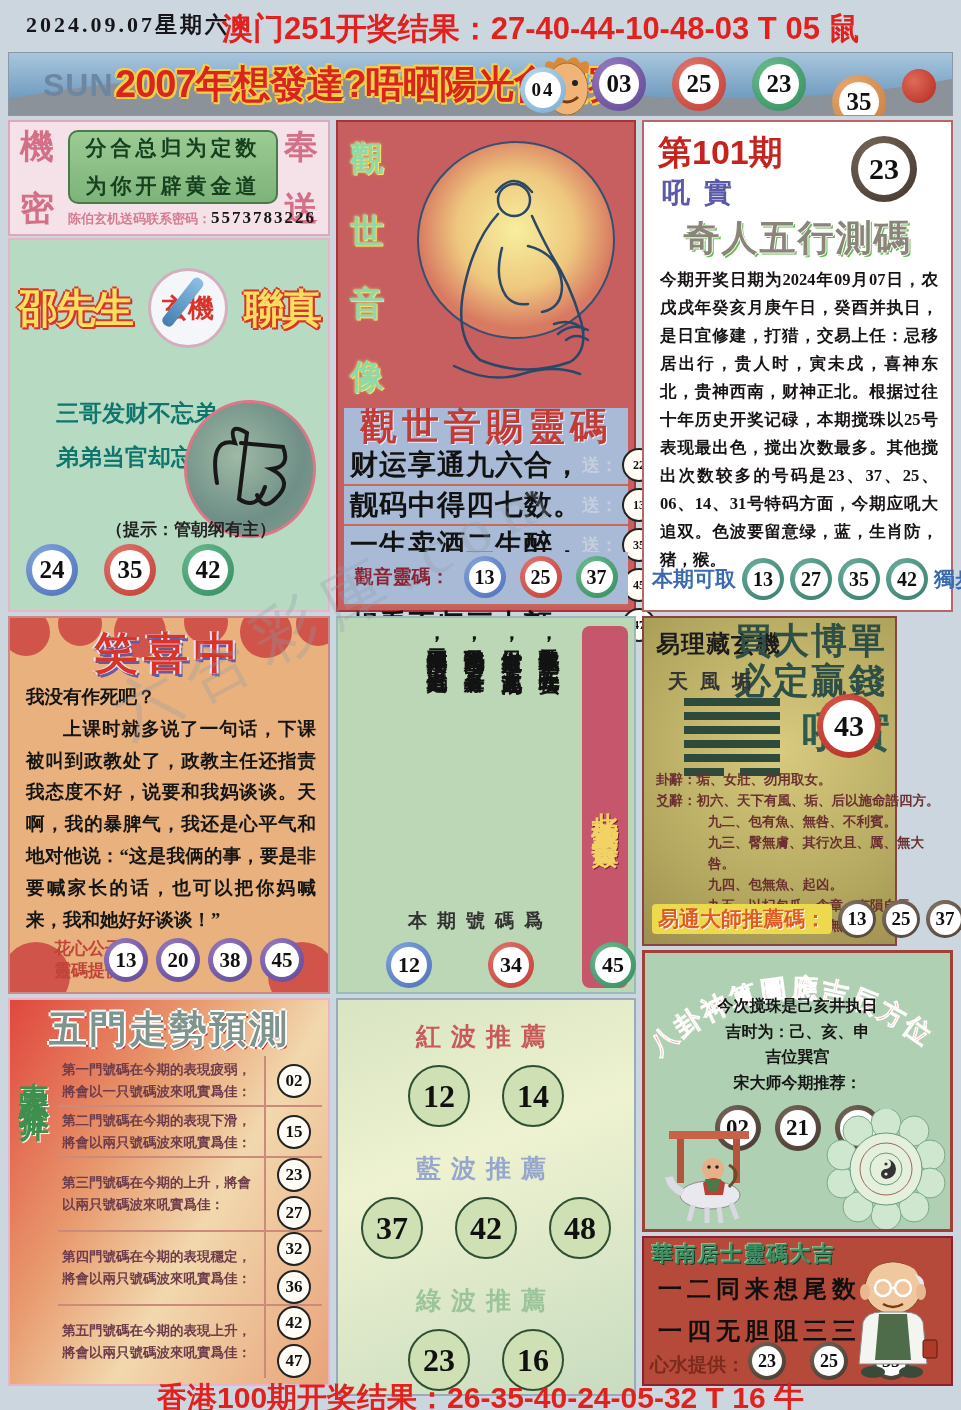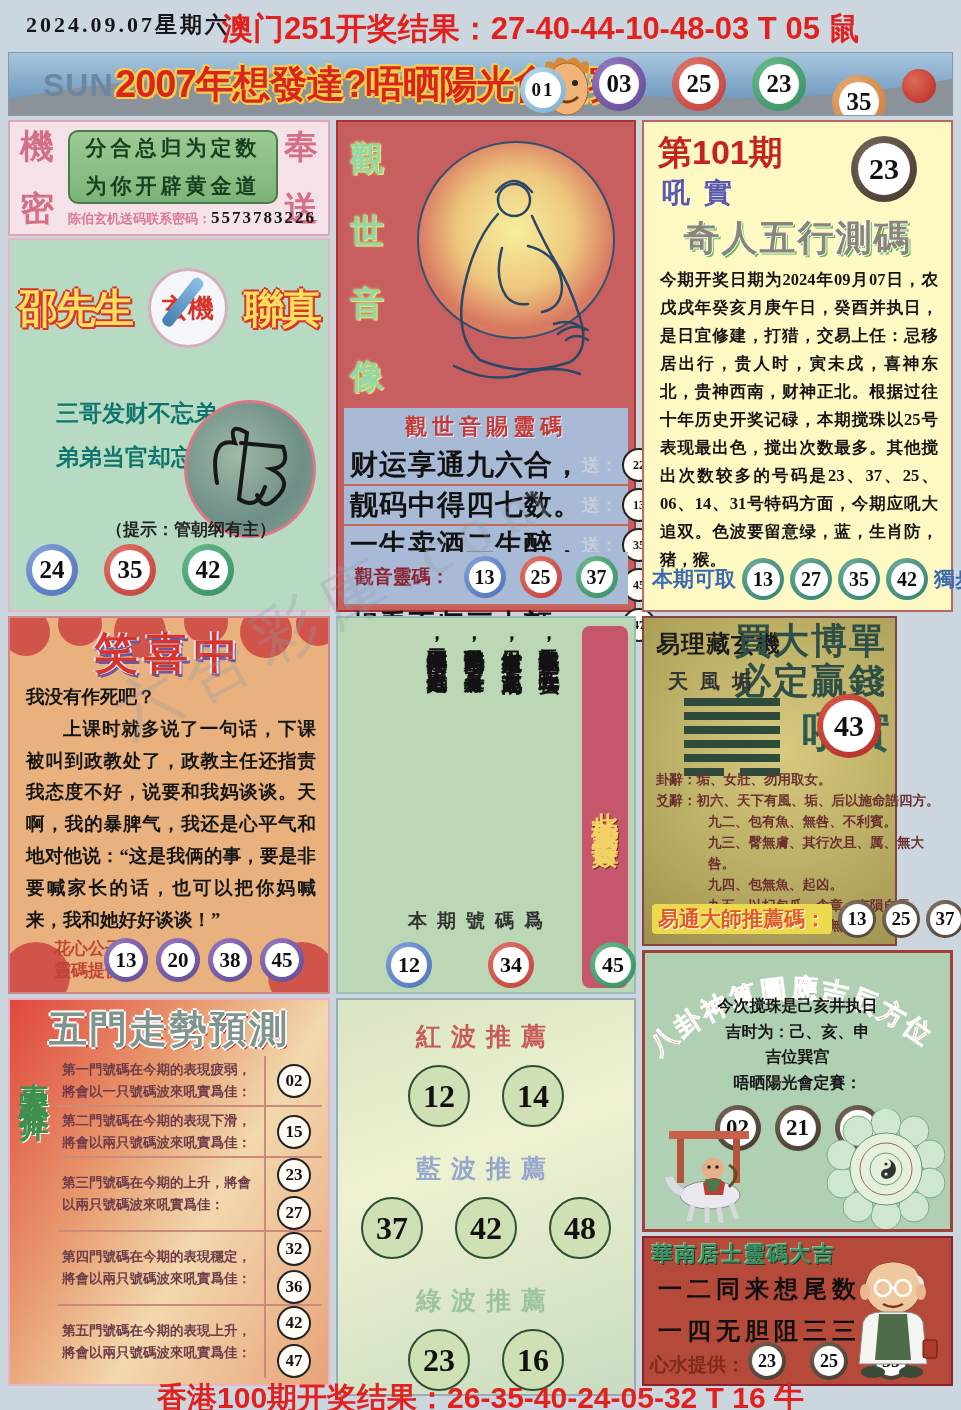--- a/index.html
+++ b/index.html
@@ -111,21 +111,21 @@
            align-items:center;justify-content:center;gap:4px;}
   .fd-nums .circ{width:30px;height:30px;font-size:17px;border-width:2px;}
 
   
   .p-guanyin{left:336px;top:120px;width:300px;height:492px;background:#c75f60;border:2px solid #a33;}
   .gy-side{position:absolute;left:6px;top:14px;width:46px;height:264px;display:flex;flex-direction:column;
            justify-content:space-between;align-items:center;}
   .gy-side b{font-size:34px;color:#8fd8a8;text-shadow:0 0 3px #f5e36b,1px 1px 0 #f5e36b;}
   .gy-img{position:absolute;left:56px;top:6px;width:236px;height:276px;}
   .gy-header{position:absolute;left:6px;top:286px;right:6px;height:38px;background:#a9bad6;display:flex;
-             align-items:center;justify-content:center;font-size:22px;font-weight:bold;color:#c33b35;
+             align-items:center;justify-content:center;font-size:37px;font-weight:bold;color:#c33b35;
              letter-spacing:5px;text-shadow:1px 1px #eef;}
   .gy-verses{position:absolute;left:6px;top:324px;right:6px;height:110px;background:#a9bad6;height:158px;
              display:flex;flex-direction:column;}
   .gy-row{flex:1;display:flex;align-items:center;border-bottom:2px solid #c56a58;padding:0 6px;}
   .gy-row .vtext{flex:1;font-size:28px;font-weight:bold;color:#121212;letter-spacing:1px;white-space:nowrap;}
   .gy-row .song{font-size:18px;font-weight:bold;color:#c6cfdf;margin-right:4px;}
   .gy-row .circ{width:30px;height:30px;font-size:12px;}
   .gy-footer{position:absolute;left:6px;top:482px;right:6px;top:auto;bottom:8px;height:50px;background:#a9bad6;
              display:flex;align-items:center;justify-content:center;gap:14px;}
   .gy-footer .lab{font-size:19px;font-weight:bold;color:#8a2333;}
@@ -149,21 +149,21 @@
   
   .p-waves{left:336px;top:998px;width:300px;height:398px;border:2px solid #9ab;
            background:linear-gradient(160deg,#d8e4c2,#eef2d0 40%,#c8dcc0);}
   .wave-sec{position:absolute;left:0;width:100%;text-align:center;}
   .wave-title{font-size:25px;font-weight:bold;letter-spacing:10px;}
   .wt-red{color:#c75a5a;} .wt-blue{color:#96a6cc;} .wt-green{color:#9cc49a;}
   .wave-balls{margin-top:12px;display:flex;justify-content:center;gap:32px;}
   .wave-balls .circ{width:58px;height:58px;font-size:32px;background:#cfe0b4;border-color:#2f4f34;}
 
   
-  .p-qiren{left:642px;top:120px;width:311px;height:492px;background:#fef9c3;border:2px solid #b66;}
+  .p-qiren{left:642px;top:120px;width:311px;height:492px;background:#ffffff;border:2px solid #b66;}
   .qr-issue{position:absolute;left:14px;top:8px;font-size:34px;font-weight:bold;color:#c5241e;
             font-family:"Liberation Sans",sans-serif;}
   .qr-houshi{position:absolute;left:18px;top:52px;font-size:28px;font-weight:bold;color:#5a5aa8;letter-spacing:14px;
              text-shadow:1px 1px #fff;}
   .qr-ball{position:absolute;right:34px;top:14px;width:66px;height:66px;}
   .qr-ball .num{width:52px;height:52px;font-size:30px;}
   .qr-title{position:absolute;left:0;top:92px;width:100%;text-align:center;font-size:36px;font-weight:bold;
             color:#8a8578;letter-spacing:2px;text-shadow:-1px 0 #fff,1px 0 #fff,0 1px #fff,2px 2px #6b5;}
   .qr-body{position:absolute;left:12px;top:140px;width:286px;font-size:16.5px;font-weight:bold;color:#181414;
            line-height:1.7;text-align:justify;}
@@ -245,21 +245,21 @@
     <span class="banner-title">2007年想發達?唔晒陽光會定賽!</span>
     <svg class="banner-clown" width="58" height="62" viewBox="0 0 58 62">
       <path d="M8 18 Q4 2 16 8 Q20 -2 29 6 Q38 -2 42 8 Q54 2 50 18 Z" fill="#d88a3a"></path>
       <ellipse cx="29" cy="34" rx="21" ry="26" fill="#f0b478" stroke="#a86a30"></ellipse>
       <circle cx="21" cy="28" r="3" fill="#222"></circle>
         <circle cx="37" cy="28" r="3" fill="#222"></circle>
       <path d="M18 42 Q29 52 40 42" stroke="#7a3a10" stroke-width="3" fill="none"></path>
     </svg>
     <span class="banner-balls">
       <span class="bball c-lightblue">
-          <b class="num">01</b>
+          <b class="num">04</b>
         </span>
       <span class="bball c-purple">
           <b class="num">03</b>
         </span>
       <span class="bball c-red">
           <b class="num">25</b>
         </span>
       <span class="bball c-green">
           <b class="num">23</b>
         </span>
@@ -608,21 +608,21 @@
     <svg class="bg-arc" viewBox="0 0 311 112">
       <path id="arcpath" d="M 14 104 Q 155 -16 297 104" fill="none"></path>
       <text font-size="27" font-weight="bold" fill="#e05050" stroke="#fff" stroke-width="0.8" letter-spacing="3" font-family="Liberation Sans,sans-serif">
         <textPath href="#arcpath">八卦神算圖應吉辰方位</textPath>
       </text>
     </svg>
     <div class="bg-lines">
       <p>今次搅珠是己亥井执日</p>
       <p>吉时为：己、亥、申</p>
       <p>吉位巽宫</p>
-      <p>唔晒陽光會定賽：</p>
+      <p>宋大师今期推荐：</p>
     </div>
     <div class="bg-balls">
       <span class="bball c-dark">
           <b class="num">02</b>
         </span>
       <span class="bball c-dark">
           <b class="num">21</b>
         </span>
       <span class="bball c-dark">
           <b class="num">42</b>

